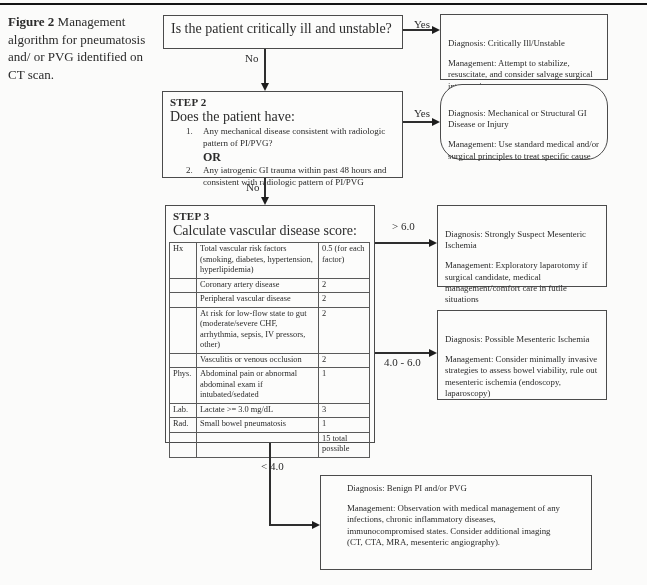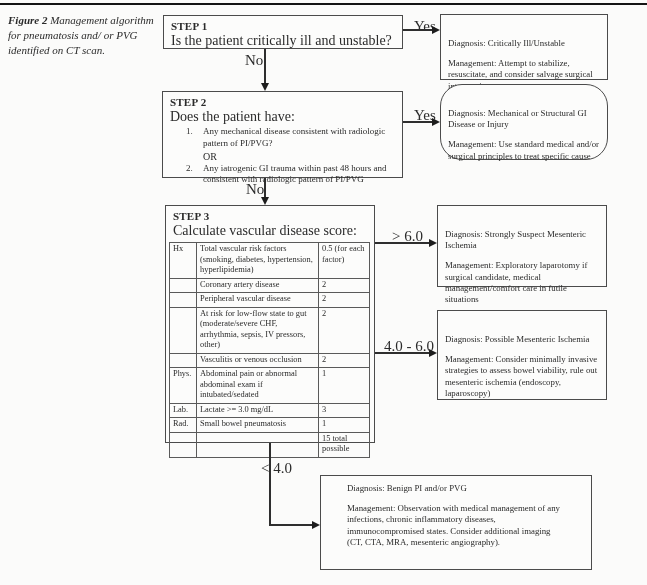--- a/index.html
+++ b/index.html
@@ -3,59 +3,58 @@
 <meta charset="utf-8">
 <style>
   * { margin:0; padding:0; box-sizing:border-box; }
   html,body { background:#ffffff; }
   .page {
     position:relative; width:647px; height:585px;
     background:#fbfbfa; overflow:hidden;
     font-family:"Liberation Serif", serif; color:#2b2b2b;
   }
   .top-rule { position:absolute; left:0; top:3px; width:647px; height:2px; background:#141414; }
-  .caption { position:absolute; left:8px; top:13px; width:148px; font-size:11px; line-height:1.35;font-style:italic; }
+  .caption { position:absolute; left:8px; top:13px; width:148px; font-size:13px; line-height:1.35; }
   .caption .fig-label { font-weight:bold; }
 
   .box { position:absolute; border:1.6px solid #4b4b4b; background:#fcfcfb; }
   .step-box { padding:4px 7px; }
   .step-title { font-weight:bold; font-size:11px; letter-spacing:.2px; }
   .step-q { font-size:14px; line-height:1.3; }
 
   .list-row { display:flex; font-size:9px; line-height:1.3; padding-left:16px; }
   .list-row .num { width:17px; flex:0 0 17px; }
-  .or-line { font-size:10px; line-height:1.3; padding-left:33px; }
+  .or-line { font-size:12px; line-height:1.3; padding-left:33px;font-weight:bold; }
 
   .diag-box { padding:23px 7px; font-size:8.8px; line-height:1.27; }
   .diag-box .mgmt { margin-top:9px; }
 
   .score-table { position:absolute; left:3px; top:36px; width:201px; border-collapse:collapse; font-size:8.4px; line-height:1.25; table-layout:fixed; }
   .score-table td { border:1px solid #5a5a5a; padding:1px 3px 2px 3px; vertical-align:top; }
   .score-table td.cat { width:27px; }
   .score-table td.score { width:51px; }
 
   .hline { position:absolute; height:1.6px; background:#2e2e2e; }
   .vline { position:absolute; width:1.6px; background:#2e2e2e; }
   .arr-r { position:absolute; width:0; height:0; border-top:4px solid transparent; border-bottom:4px solid transparent; border-left:8px solid #1d1d1d; }
   .arr-d { position:absolute; width:0; height:0; border-left:4px solid transparent; border-right:4px solid transparent; border-top:8px solid #1d1d1d; }
-  .lbl { position:absolute; font-size:15px; color:#2b2b2b; white-space:nowrap; }
+  .lbl { position:absolute; font-size:11px; color:#2b2b2b; white-space:nowrap; }
 </style>
 </head>
 <body>
 
 <div class="page">
   <div class="top-rule"></div>
 
   <div class="caption">
     <span class="fig-label">Figure 2</span>
     <span>Management algorithm for pneumatosis and/ or PVG identified on CT scan.</span>
   </div>
 
   <div class="box step-box" style="left:163px; top:15px; width:240px; height:34px;">
-    <div class="step-title">STEP 1</div>
     <div class="step-q">Is the patient critically ill and unstable?</div>
   </div>
 
   <div class="lbl" style="left:414px; top:18px;">Yes</div>
   <div class="hline" style="left:403px; top:29px; width:30px;"></div>
   <div class="arr-r" style="left:432px; top:26px;"></div>
 
   <div class="box diag-box" style="left:440px; top:14px; width:168px; height:66px;">
     <div>Diagnosis: Critically Ill/Unstable</div>
     <div class="mgmt">Management: Attempt to stabilize, resuscitate, and consider salvage surgical intervention</div>
@@ -139,30 +138,30 @@
         </tr>
         <tr>
           <td class="cat"></td>
           <td></td>
           <td class="score">15 total possible</td>
         </tr>
       </tbody>
     </table>
   </div>
 
-  <div class="lbl" style="left:392px; top:228px;font-family:Liberation Serif, serif;">&gt; 6.0</div>
+  <div class="lbl" style="left:392px; top:220px;font-family:Liberation Serif, serif;">&gt; 6.0</div>
   <div class="hline" style="left:375px; top:242px; width:55px;"></div>
   <div class="arr-r" style="left:429px; top:239px;"></div>
 
   <div class="box diag-box" style="left:437px; top:205px; width:170px; height:82px;">
     <div>Diagnosis: Strongly Suspect Mesenteric Ischemia</div>
     <div class="mgmt">Management: Exploratory laparotomy if surgical candidate, medical management/comfort care in futile situations</div>
   </div>
 
-  <div class="lbl" style="left:384px; top:338px;">4.0 - 6.0</div>
+  <div class="lbl" style="left:384px; top:356px;">4.0 - 6.0</div>
   <div class="hline" style="left:375px; top:352px; width:55px;"></div>
   <div class="arr-r" style="left:429px; top:349px;"></div>
 
   <div class="box diag-box" style="left:437px; top:310px; width:170px; height:90px;">
     <div>Diagnosis: Possible Mesenteric Ischemia</div>
     <div class="mgmt">Management: Consider minimally invasive strategies to assess bowel viability, rule out mesenteric ischemia (endoscopy, laparoscopy)</div>
   </div>
 
   <div class="vline" style="left:269px; top:443px; height:83px;"></div>
   <div class="lbl" style="left:261px; top:460px;">&lt; 4.0</div>

